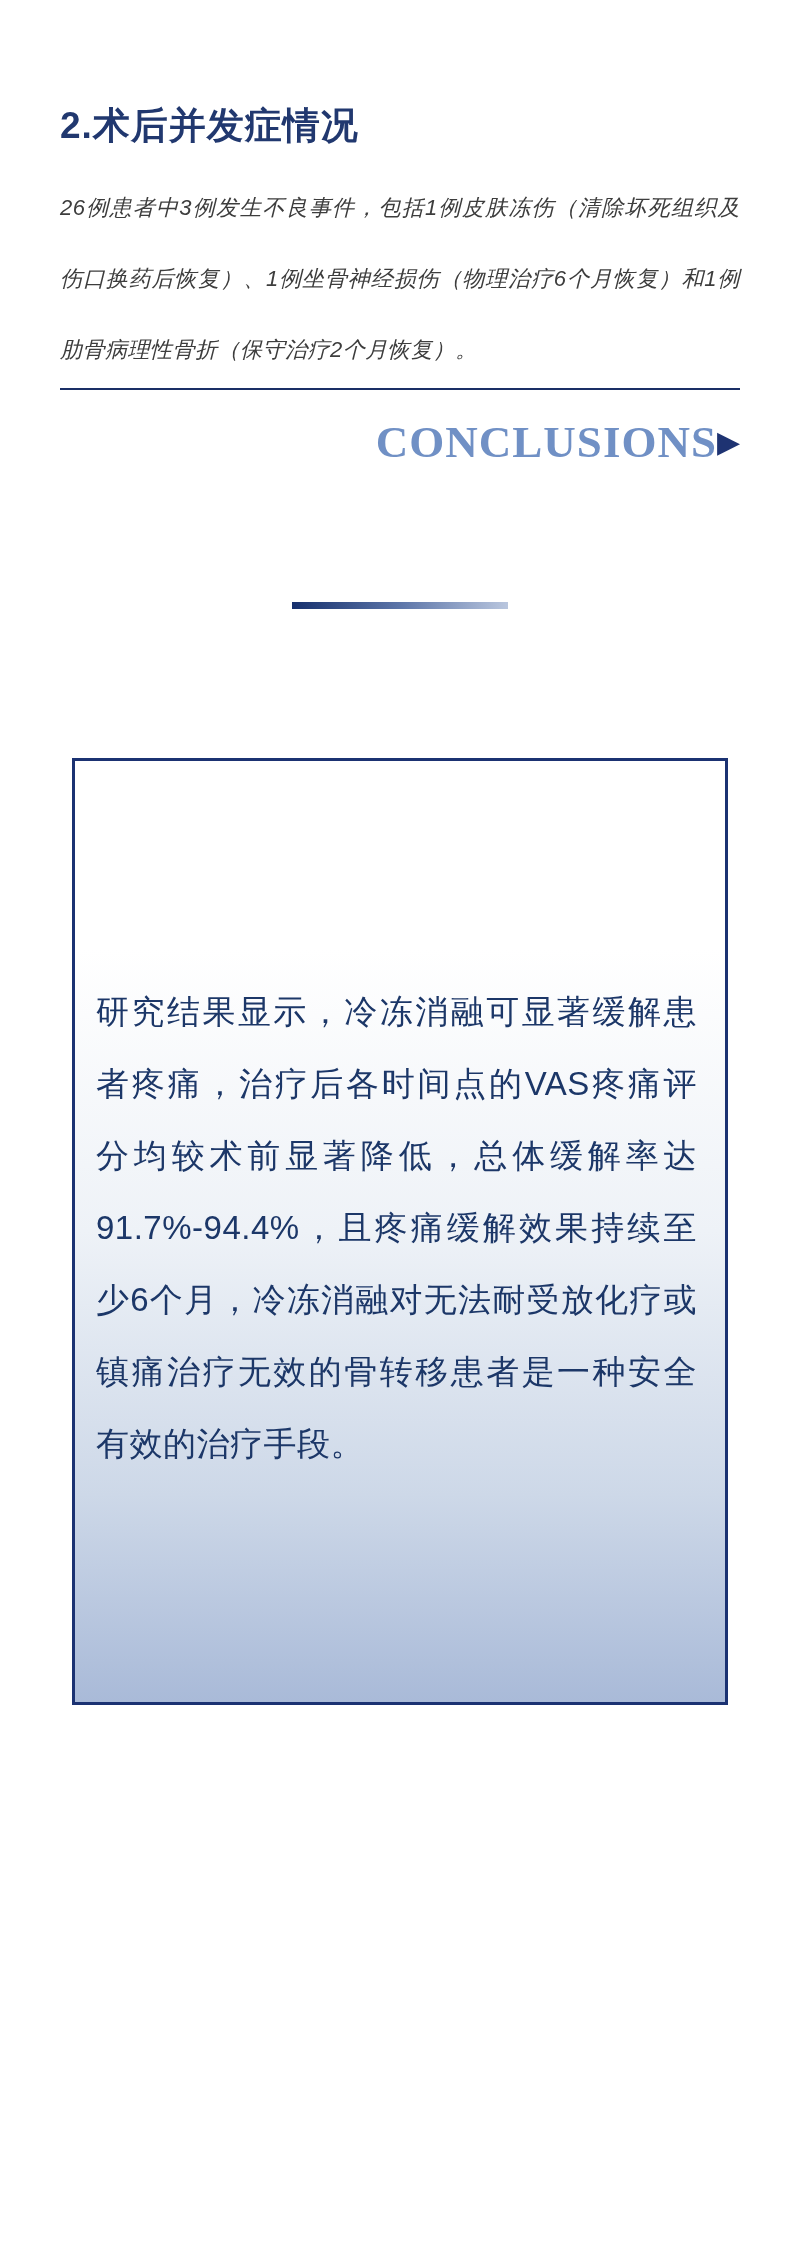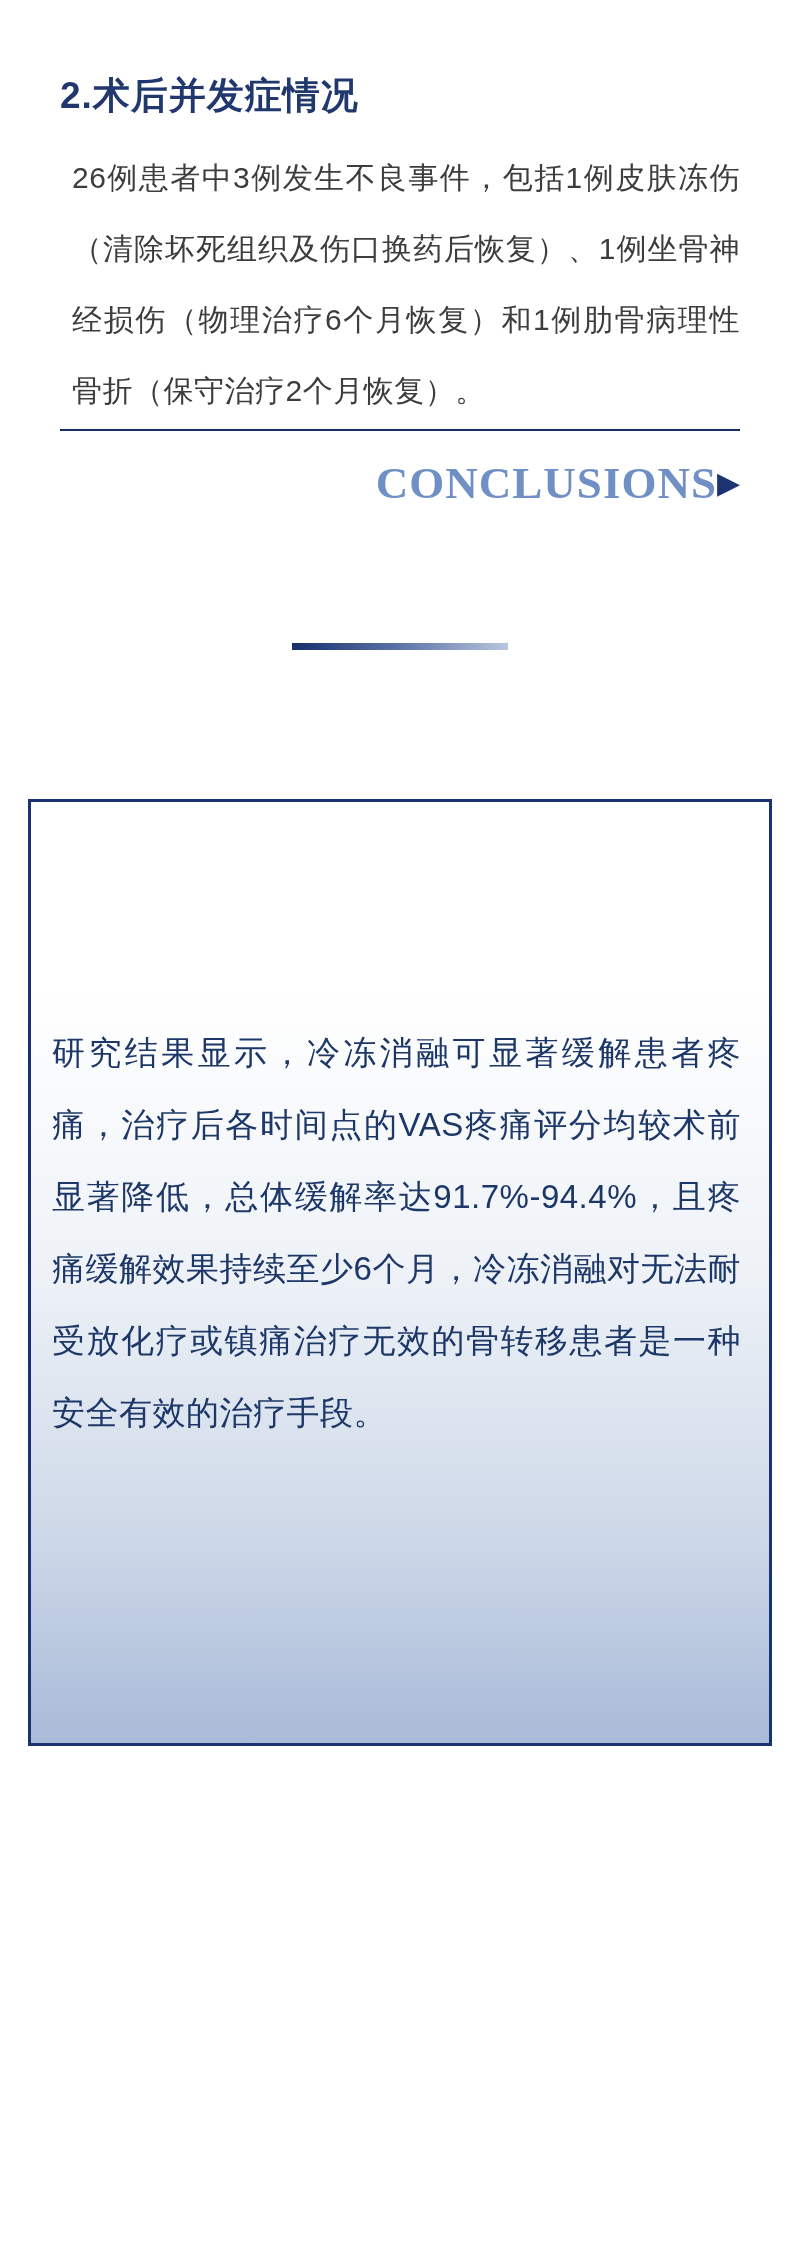--- a/index.html
+++ b/index.html
@@ -13,35 +13,36 @@
     position: relative;
     font-family: "Liberation Sans", sans-serif;
     overflow: hidden;
   }
   .content {
     padding: 0 60px;
   }
   
   .section-heading {
     margin: 0;
-    padding-top: 74px;
+    padding-top: 104px;
     font-size: 37px;
     line-height: 44px;
     font-weight: 700;
     letter-spacing: 1px;
     color: #21386f;
   }
   .section-paragraph {
-    margin: 24px 0 0 12px;
-    font-size: 30px;
+    margin: 24px 0 0 0;
+    font-size: 22px;
     line-height: 71px;
     color: #3d3d3d;
     text-align: justify;
     text-justify: inter-ideograph;
     letter-spacing: 0.5px;
+    font-style: italic;
   }
   
   .banner-row {
     margin-top: 220px;
     border-bottom: 2px solid #1a2f66;
   }
   .banner {
     width: 342px;
     height: 86px;
     background: linear-gradient(90deg, #2a4683 0%, #43619f 45%, #7693d2 100%);
@@ -88,21 +89,21 @@
   
   .mini-divider {
     margin: 134px auto 0 auto;
     width: 216px;
     height: 7px;
     background: linear-gradient(90deg, #16306d 0%, #5c75a8 50%, #b9c6de 100%);
   }
   
   .conclusion-box {
     margin: 149px auto 0 auto;
-    width: 744px;
+    width: 656px;
     height: 947px;
     box-sizing: border-box;
     border: 3px solid #1b3272;
     background: linear-gradient(180deg,
       #ffffff 0%,
       #ffffff 20%,
       #eef2f7 50%,
       #cdd8e8 78%,
       #a9bad8 100%);
     padding: 215px 28px 0 21px;

